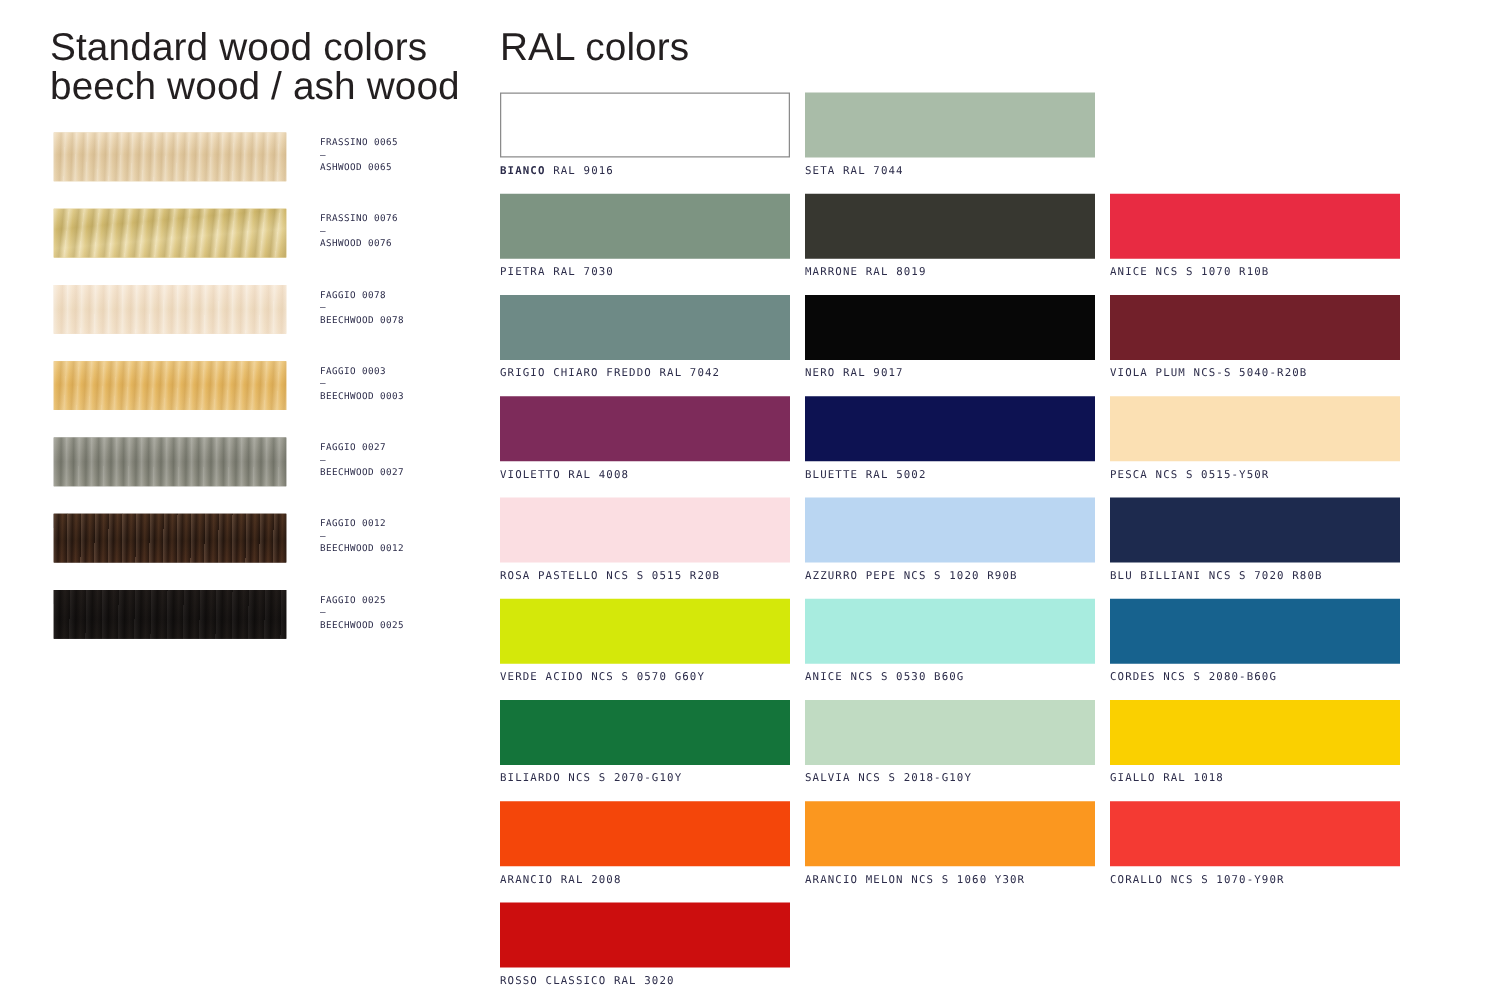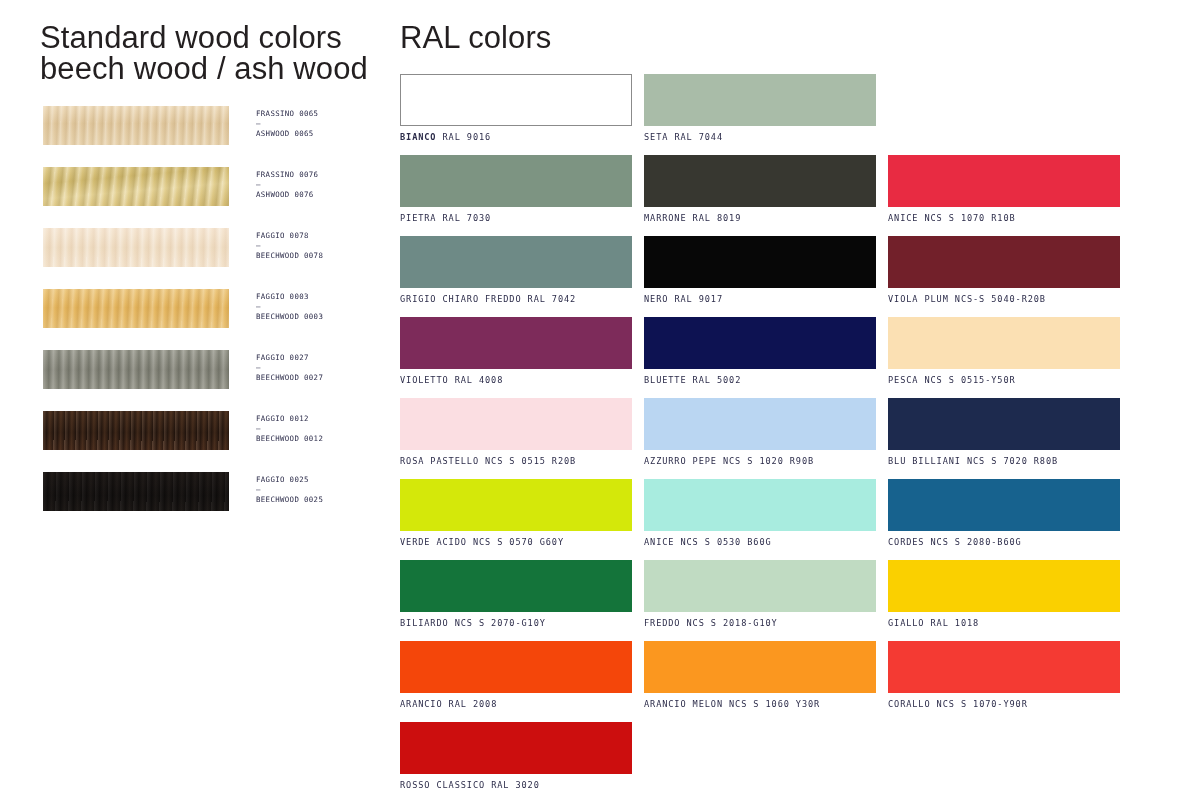--- a/index.html
+++ b/index.html
@@ -265,21 +265,21 @@
       <div class="ral-cell">
         <div class="ral-swatch" style="background: rgb(23, 98, 142);"></div>
         <div class="ral-label"><span class="nm plain">CORDES</span> <span class="cd">NCS S 2080-B60G</span></div>
       </div>
       <div class="ral-cell">
         <div class="ral-swatch" style="background: rgb(20, 116, 58);"></div>
         <div class="ral-label"><span class="nm plain">BILIARDO</span> <span class="cd">NCS S 2070-G10Y</span></div>
       </div>
       <div class="ral-cell">
         <div class="ral-swatch" style="background: rgb(192, 219, 194);"></div>
-        <div class="ral-label"><span class="nm plain">FREDDO</span> <span class="cd">NCS S 2018-G10Y</span></div>
+        <div class="ral-label"><span class="nm plain">SALVIA</span> <span class="cd">NCS S 2018-G10Y</span></div>
       </div>
       <div class="ral-cell">
         <div class="ral-swatch" style="background: rgb(250, 208, 0);"></div>
         <div class="ral-label"><span class="nm plain">GIALLO</span> <span class="cd">RAL 1018</span></div>
       </div>
       <div class="ral-cell">
         <div class="ral-swatch" style="background: rgb(244, 70, 10);"></div>
         <div class="ral-label"><span class="nm plain">ARANCIO</span> <span class="cd">RAL 2008</span></div>
       </div>
       <div class="ral-cell">

